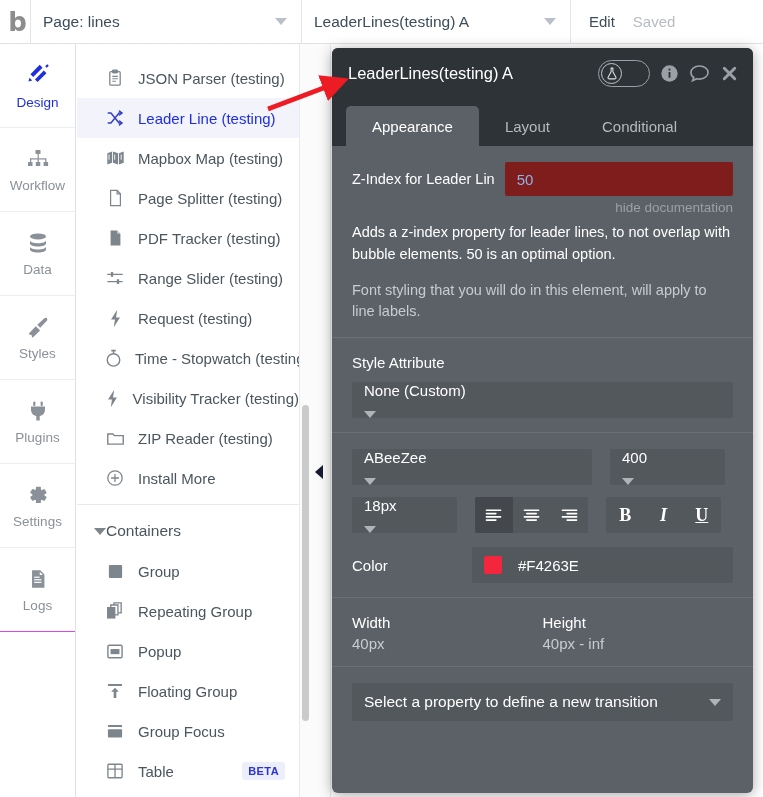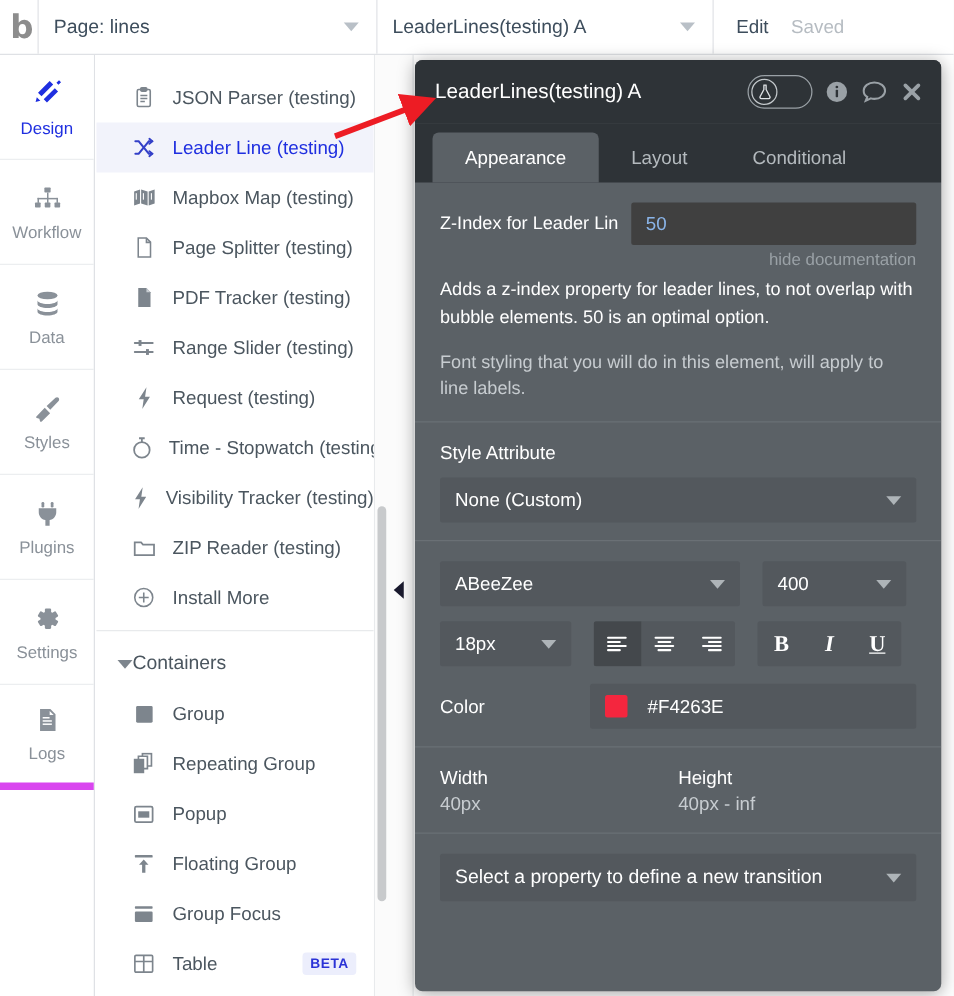--- a/index.html
+++ b/index.html
@@ -135,33 +135,33 @@
   }
   .ptab.active{ background:#5b6166; color:#ffffff; }
 
   #panel-body{ height:647px; overflow:hidden; position:relative; }
   .psect{ padding:16px 20px 14px 20px; border-bottom:1px solid #6a7075; }
   .psect.nb{ border-bottom:none; }
 
   .row-zindex{ display:flex; align-items:center; gap:10px; }
   .zlabel{ font-size:14.5px; color:#ffffff; white-space:nowrap; }
   .zinput{
-    flex:1; height:34px; background:#404040; border:none; border-radius:2px;
+    flex:1; height:34px; background:#7f1d1d; border:none; border-radius:2px;
     display:flex; align-items:center; padding-left:12px;
     font-size:15px; color:#8ab4e8;
   }
   .hidedoc{ text-align:right; font-size:13.5px; color:#9aa1a6; margin-top:4px; }
   .doctext{ font-size:14.5px; color:#ffffff; line-height:1.5; margin-top:7px; }
   .doctext.muted{ color:#c7ccd0; margin-top:14px; }
 
   .sect-label{ font-size:15px; color:#ffffff; margin-bottom:11px; }
   .sel-box{
     height:36px; background:#53585d; border-radius:2px;
-    display:flex; align-items:center; justify-content:space-between;
-    padding:0 12px; font-size:15px; color:#ffffff;
+    display:flex; justify-content:space-between;
+    padding:0 12px; font-size:15px; color:#ffffff;flex-direction:column;
   }
   .caret-lt{
     width:0;height:0;border-left:6px solid transparent;border-right:6px solid transparent;
     border-top:7px solid #aeb4b8;
   }
   .font-row{ display:flex; gap:18px; margin-bottom:12px; }
   .font-name{ width:240px; }
   .font-weight{ width:115px; }
   .fmt-row{ display:flex; gap:18px; align-items:center; }
   .size-box{ width:105px; }
@@ -278,21 +278,21 @@
     </div>
 
     <div class="rail-item">
       <svg width="25" height="24" viewBox="0 0 24 24" fill="currentColor">
         <path d="M12 8.1a3.9 3.9 0 100 7.8 3.9 3.9 0 000-7.8zm0 6a2.1 2.1 0 110-4.2 2.1 2.1 0 010 4.2z"></path>
         <path d="M20.6 13.6l-1.7-1a7.3 7.3 0 000-1.2l1.7-1a.9.9 0 00.3-1.2l-1.6-2.7a.9.9 0 00-1.2-.3l-1.7 1c-.3-.2-.7-.4-1-.6V4.6a.9.9 0 00-.9-.9h-3.2a.9.9 0 00-.9.9v1.9c-.4.2-.7.4-1 .6l-1.7-1a.9.9 0 00-1.2.3L4.9 9.1a.9.9 0 00.3 1.2l1.7 1a7.3 7.3 0 000 1.2l-1.7 1a.9.9 0 00-.3 1.2l1.6 2.7a.9.9 0 001.2.3l1.7-1c.3.2.7.4 1 .6v1.9c0 .5.4.9.9.9h3.2c.5 0 .9-.4.9-.9v-1.9c.4-.2.7-.4 1-.6l1.7 1c.4.3 1 .1 1.2-.3l1.6-2.7a.9.9 0 00-.3-1.2z"></path>
       </svg>
       <span class="ri-label">Settings</span>
     </div>
 
-    <div class="rail-item" style="border-bottom:6px solid #d946ef;">
+    <div class="rail-item" style="border-bottom:1px solid #d946ef;">
       <svg width="22" height="24" viewBox="0 0 24 24" fill="currentColor">
         <path d="M5.5 2.5h9L19 7v14.5H5.5V2.5zm8.4 1.6v3.6h3.5l-3.5-3.6z"></path>
         <rect x="7.8" y="9.4" width="6" height="1.3" fill="#fff"></rect>
         <rect x="7.8" y="12.2" width="8" height="1.3" fill="#fff"></rect>
         <rect x="7.8" y="15" width="8" height="1.3" fill="#fff"></rect>
       </svg>
       <span class="ri-label">Logs</span>
     </div>
   </div>
 

